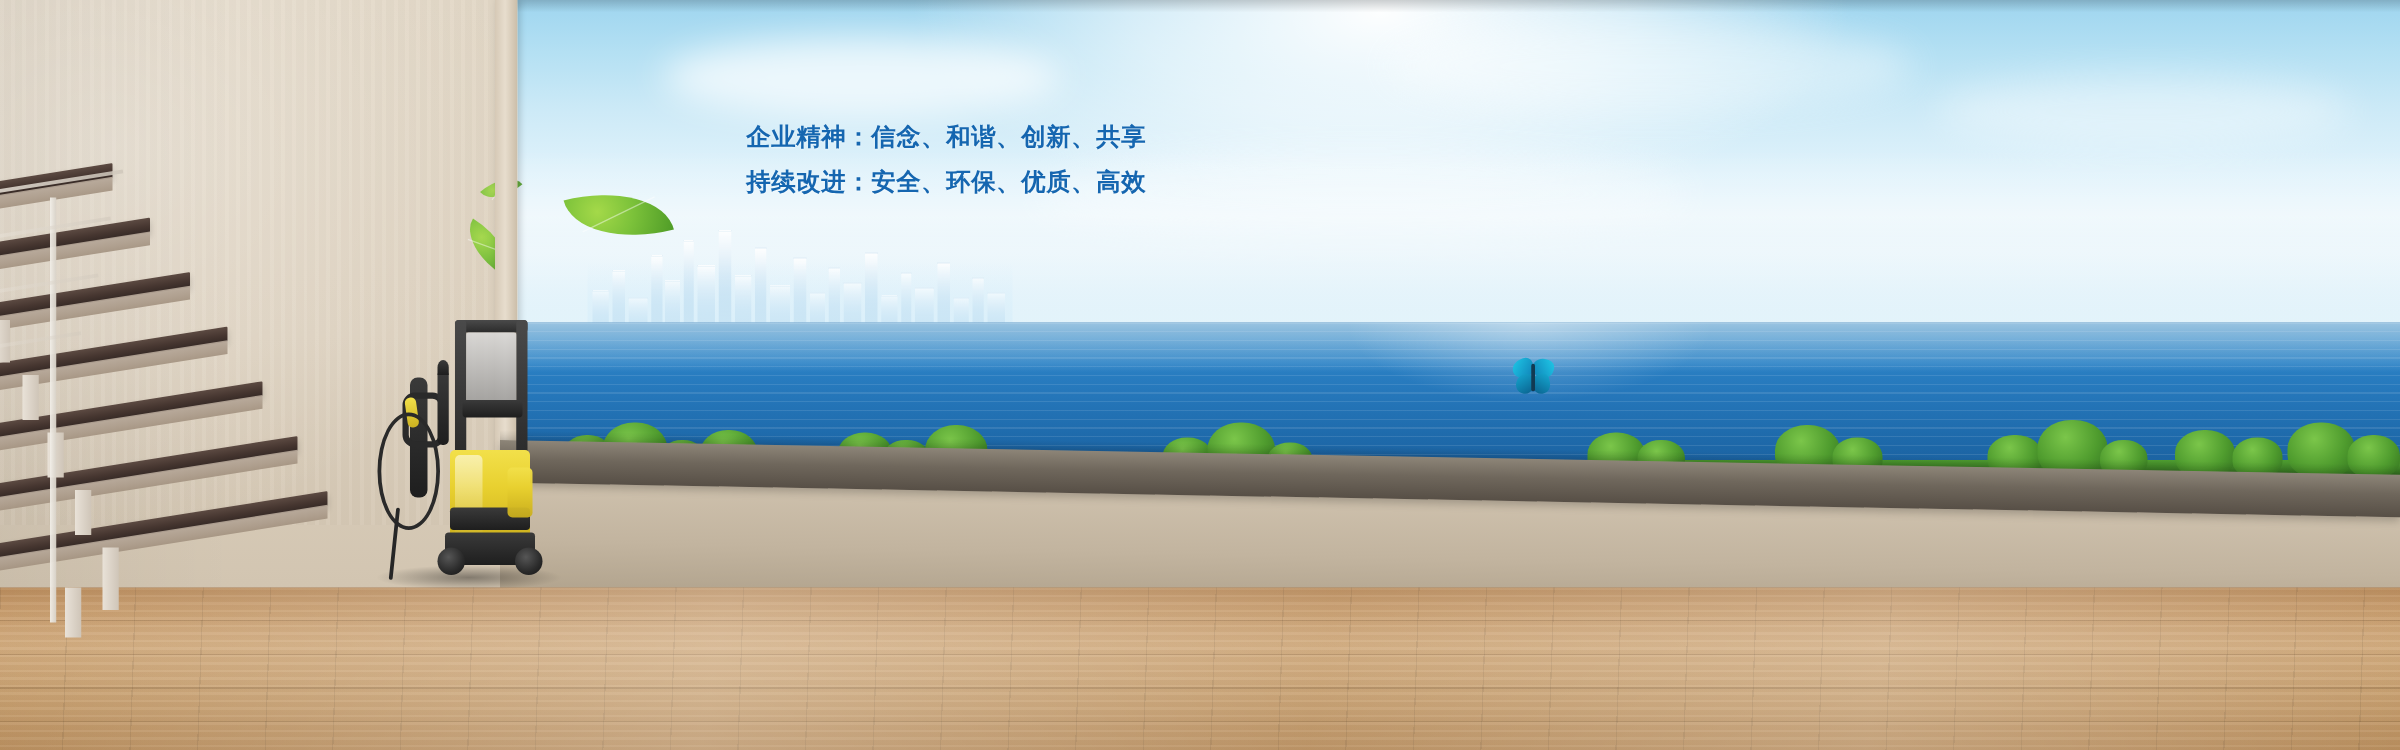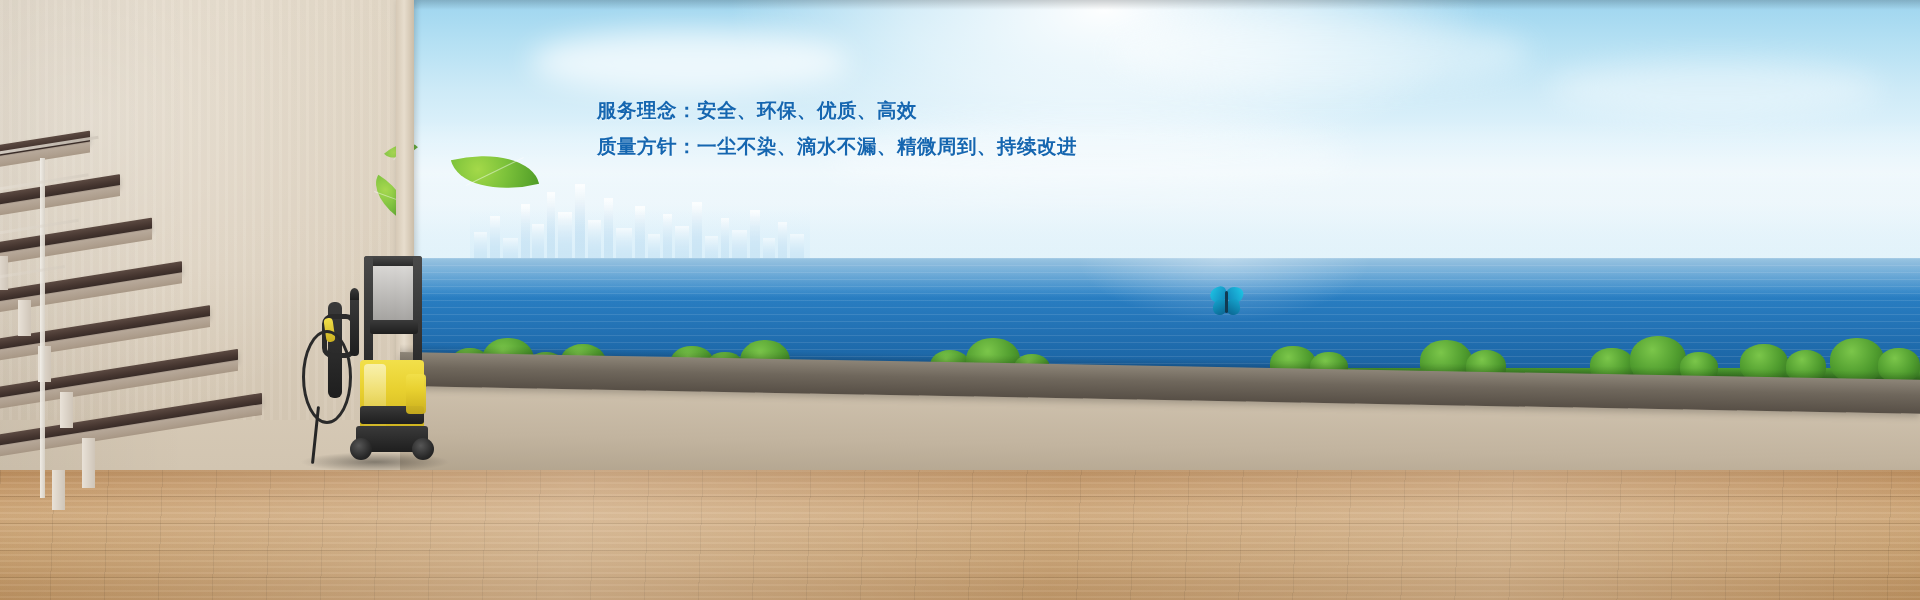--- a/index.html
+++ b/index.html
@@ -350,22 +350,22 @@
       <div class="leaf-vein"></div>
   </div>
   <div class="leaf" style="left:386px;top:142px;width:30px;height:17px;transform:rotate(-40deg);opacity:.9;">
     <div class="leaf-shape"></div>
       <div class="leaf-vein"></div>
   </div>
 
   <div class="wall-right-strip"></div>
 
   <div class="text-block">
-    <div class="mission-line">服务理念：安全、环保、优质、高效</div>
-    <div class="mission-line">质量方针：一尘不染、滴水不漏、精微周到、持续改进</div>
+    <div class="mission-line">企业精神：信念、和谐、创新、共享</div>
+    <div class="mission-line">持续改进：安全、环保、优质、高效</div>
   </div>
 
   <div class="mural-bottom-shadow"></div>
   <div class="floor-wall-join"></div>
   <div class="baseboard"></div>
 
   <div class="floor">
     <div class="floor-grain"></div>
     <div class="floor-rows"></div>
     <div class="floor-planks"></div>

